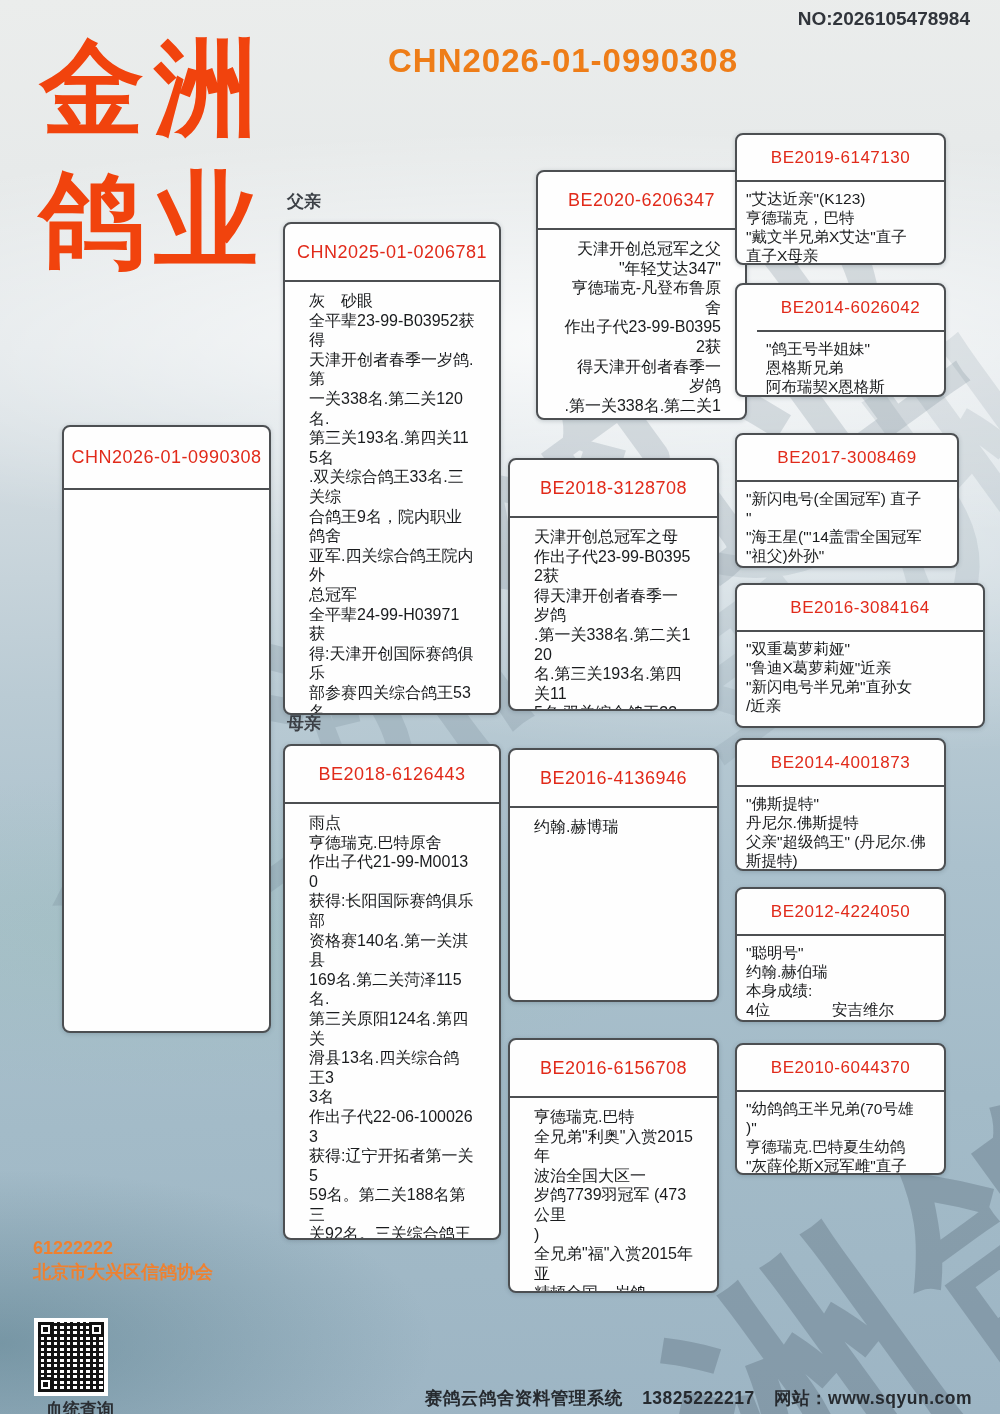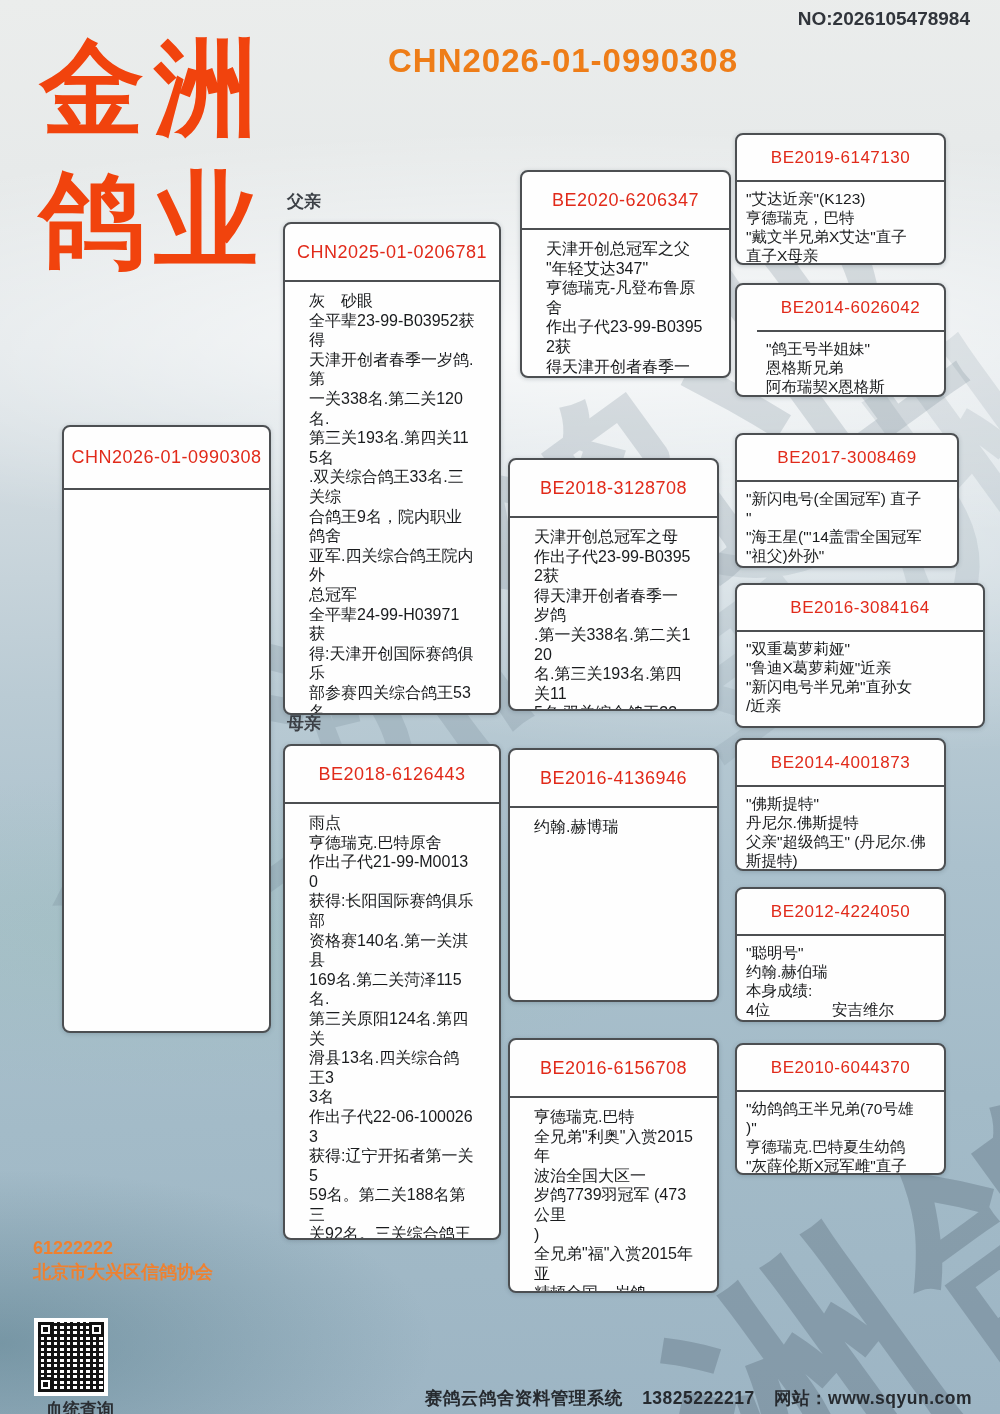--- a/index.html
+++ b/index.html
@@ -109,21 +109,21 @@
 作出子代22-06-1000263
 获得:辽宁开拓者第一关5
 59名。第二关188名第三
 关92名。三关综合鸽王69
 位
 作出子代22-06-1000264
 获得:辽宁开拓者第一关8
 4位</div>
   </div>
 
-  <div class="pbox mid" style="left:520px;top:170px;width:211px;height:208px;">
+  <div class="pbox mid" style="left:536px;top:170px;width:211px;height:250px;text-align:right;">
     <div class="pbox-header">BE2020-6206347</div>
     <div class="pbox-body">天津开创总冠军之父
 "年轻艾达347"
 亨德瑞克-凡登布鲁原舍
 作出子代23-99-B03952获
 得天津开创者春季一岁鸽
 .第一关338名.第二关120
 名.第三关193名.第四关11
 5名.双关综合鸽王33名.三
 关综合鸽王9名，院内职业</div>

